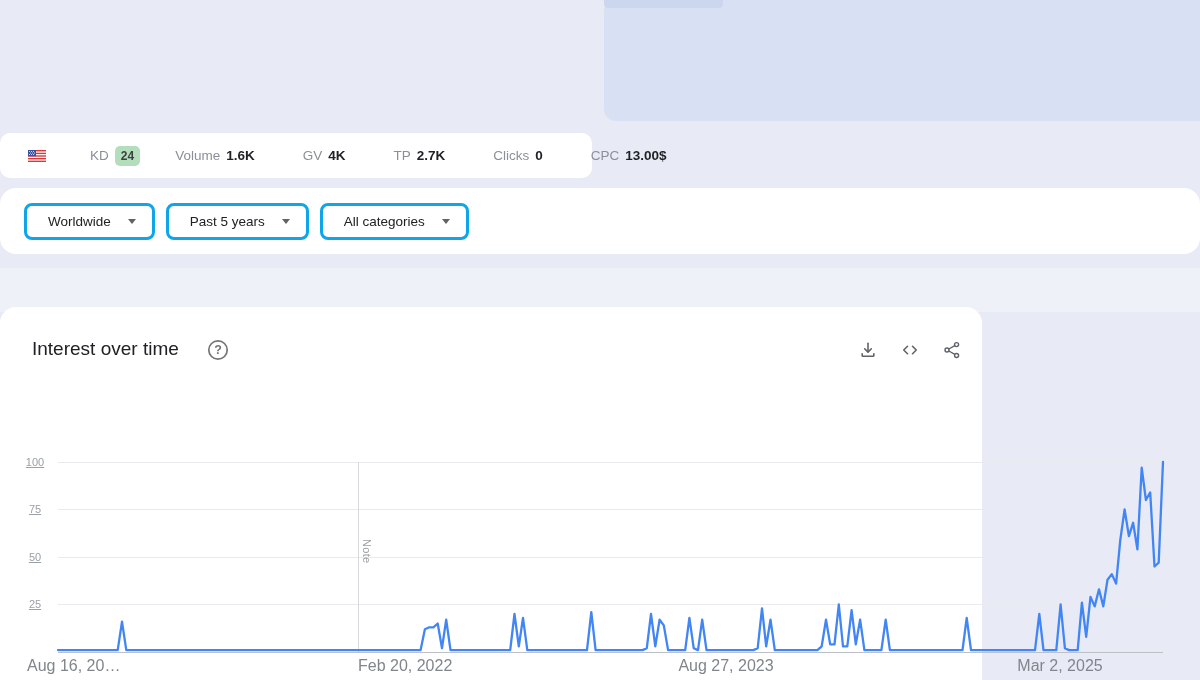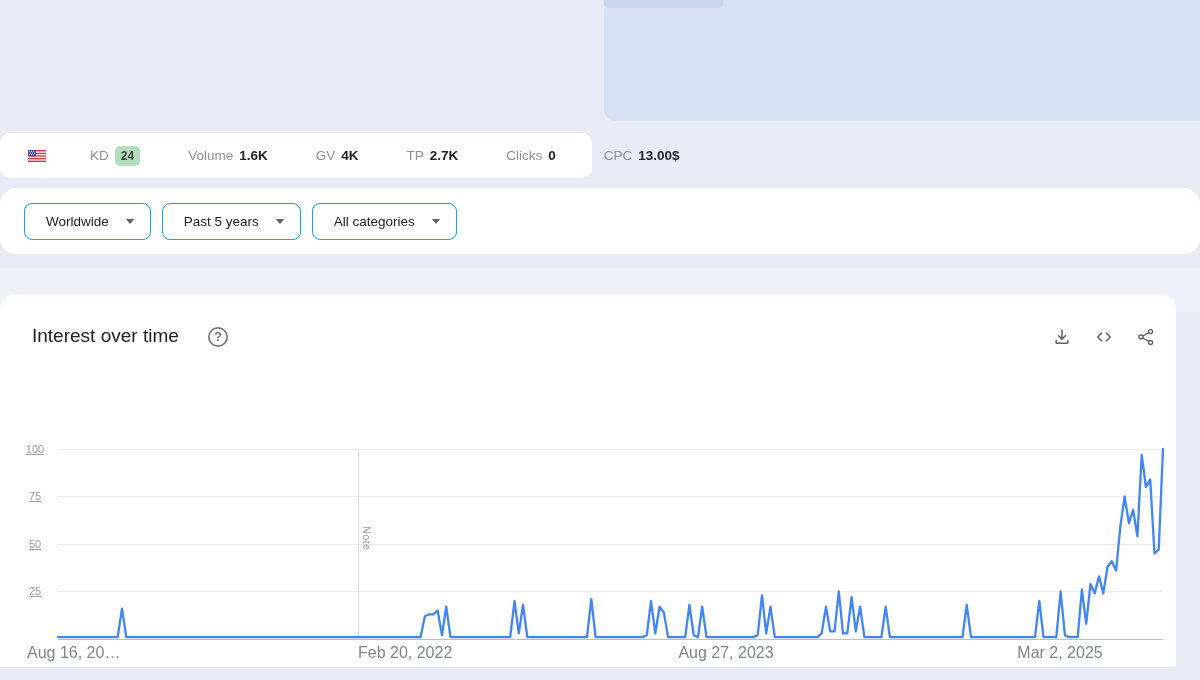--- a/index.html
+++ b/index.html
@@ -15,30 +15,30 @@
   .term-sub { position:absolute; left:67px; top:63px; font-size:13px; color:#80868b; }
 
   .compare-card { position:absolute; left:604px; top:0; width:596px; height:121px; background:#d8e0f3; border-radius:12px 0 0 12px; }
   .compare-strip { position:absolute; left:604px; top:0; width:119px; height:8px; background:#cbd6ef; border-radius:0 0 4px 4px; }
 
   
   .metrics-card { position:absolute; left:0; top:133px; width:592px; height:45px; background:#ffffff; border-radius:10px; display:flex; align-items:center; padding-left:28px; }
   .metrics-card .flag { margin-right:9px; display:inline-flex; }
   .m-label { font-size:13.5px; color:#8b9098; margin-right:6px;margin-left:35px; }
   .m-value { font-size:13.5px; color:#1f2023; font-weight:700; margin-right:13px; }
-  .m-badge { font-size:12px; color:#3c4043; font-weight:600; background:#b2debb; border-radius:5px; padding:3px 6px; margin-right:13px; }
+  .m-badge { font-size:12px; color:#3c4043; font-weight:600; background:#b2debb; border-radius:5px; padding:3px 6px; }
 
   
   .filter-bar { position:absolute; left:0; top:188px; width:1200px; height:66px; background:#ffffff; border-radius:16px; display:flex; align-items:center; padding-left:24px; gap:11px; }
-  .pill { height:37px; border:1px solid #0ea5e9; border-radius:8px; background:#fff; display:flex; align-items:center; padding:0 16px 0 21px; gap:17px; cursor:pointer; }
+  .pill { height:37px; border:3px solid #0ea5e9; border-radius:8px; background:#fff; display:flex; align-items:center; padding:0 16px 0 21px; gap:17px; cursor:pointer; }
   .pill-label { font-size:13.5px; color:#202124; }
   .caret { width:0; height:0; border-left:4.5px solid transparent; border-right:4.5px solid transparent; border-top:5.5px solid #5f6368; }
 
   
-  .chart-panel { position:absolute; left:0; top:294px; width:1176px; height:373px; background:#ffffff; border-radius:16px 16px 0 0;padding-left:21px; }
+  .chart-panel { position:absolute; left:0; top:307px; width:982px; height:373px; background:#ffffff; border-radius:16px 16px 0 0;padding-left:21px; }
   .panel-title { position:absolute; left:32px; top:31px; font-size:19px; color:#202124; }
   .help-icon { position:absolute; left:206px; top:31px; width:24px; height:24px; }
   .panel-icons { position:absolute; right:20px; top:33px; display:flex; gap:22px; }
   .panel-icons .ic { width:20px; height:20px; cursor:pointer; }
 
   
   .gridline { position:absolute; left:58px; width:1105px; height:1px; background:#e8eaed; }
   .baseline { position:absolute; left:58px; width:1105px; height:1px; background:#bdc1c6; }
   .ytick { position:absolute; left:18px; width:34px; text-align:center; font-size:11px; color:#9aa0a6;text-decoration:underline; }
   .xtick { position:absolute; top:350px; font-size:16px; color:#80868b; white-space:nowrap; }

